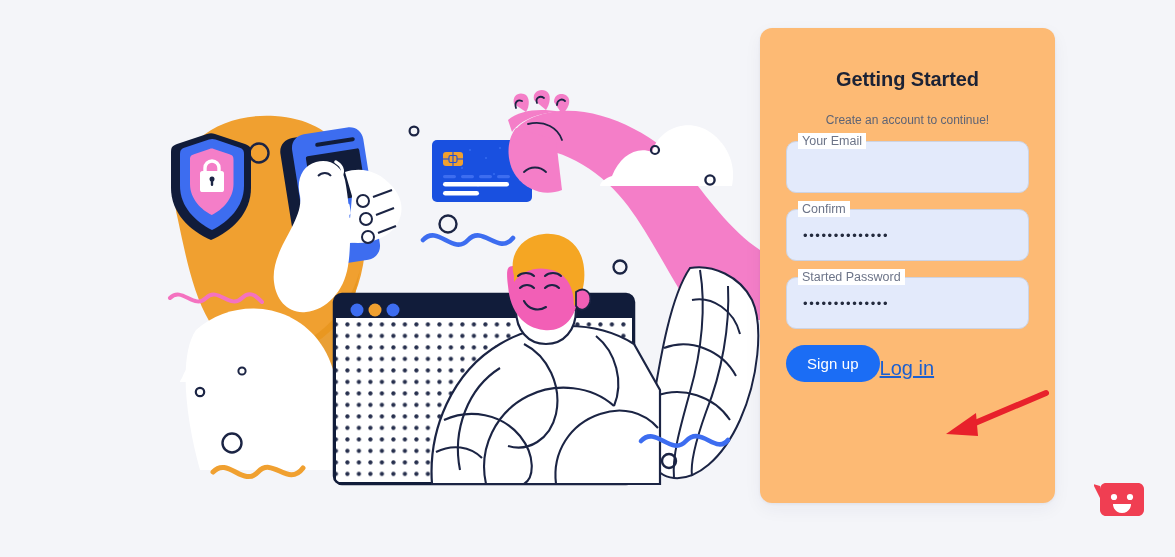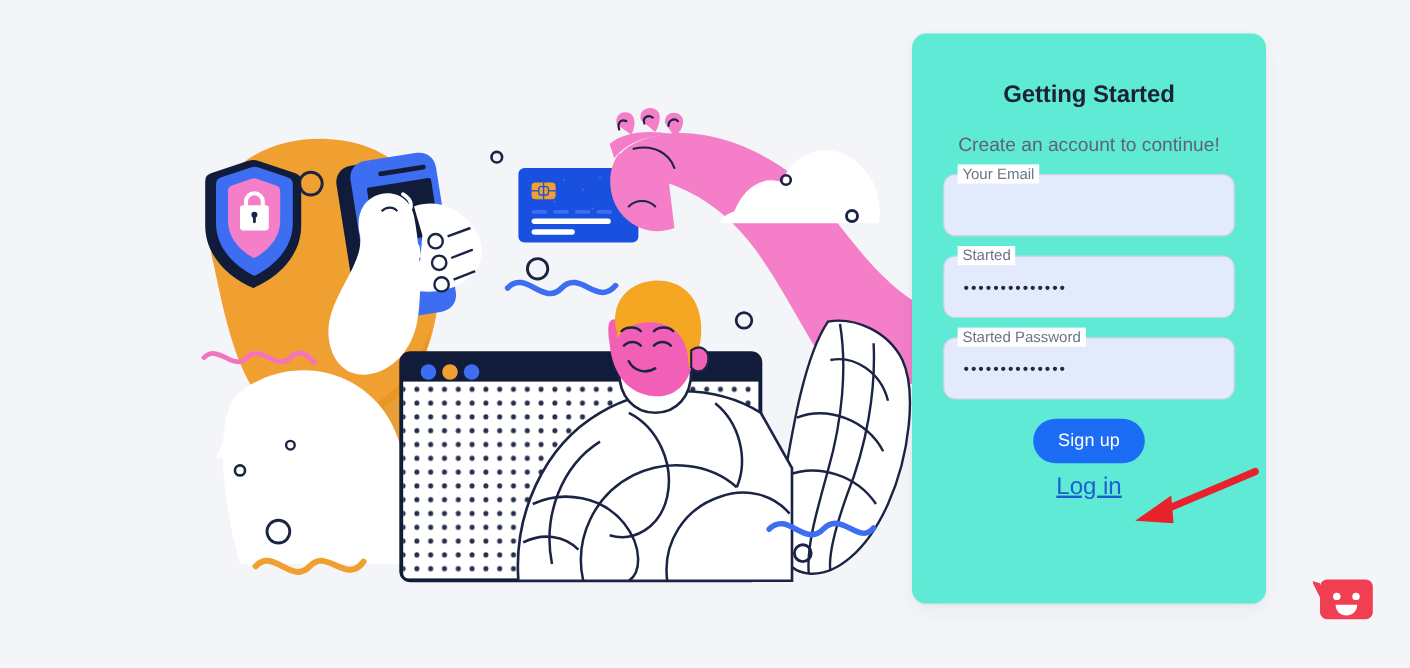--- a/index.html
+++ b/index.html
@@ -25,38 +25,38 @@
     left: 0; top: 0;
     width: 760px; height: 557px;
   }
   .illu-svg { position: absolute; left: 0; top: 0; }
 
   
   .signup-card {
     position: absolute;
     left: 760px; top: 28px;
     width: 295px; height: 475px;
-    background: #5eead4;
+    background: #fdba74;
     border-radius: 12px;
     box-shadow: 0 1px 3px rgba(30,40,80,0.06), 0 6px 18px rgba(30,40,80,0.05);
     padding: 26px 26px 0 26px;
   }
 
   .card-title {
     margin: 14px 0 0 0;
     text-align: center;
     font-size: 20px;
     font-weight: bold;
     color: #1b2235;
     letter-spacing: -0.1px;
   }
   .card-subtitle {
     margin: 22px 0 0 0;
     text-align: center;
-    font-size: 16px;
+    font-size: 12px;
     color: #5e6475;
     font-weight: normal;
   }
 
   
   .field {
     position: relative;
     margin-top: 16px;
     border: 1px solid #cdd3e2;
     border-radius: 10px;
@@ -125,21 +125,20 @@
   .terms-link {
     color: #1b5fd0;
     text-decoration: underline;
     cursor: pointer;
   }
 
   
   .actions {
     margin-top: 16px;
     display: flex;
-    flex-direction: column;
     align-items: center;
   }
   .signup-btn {
     background: #1b6df5;
     color: #ffffff;
     border: none;
     border-radius: 22px;
     height: 37px;
     min-width: 88px;
     padding: 0 21px;
@@ -412,21 +411,21 @@
   <div class="signup-card">
 
     <h1 class="card-title">Getting Started</h1>
     <p class="card-subtitle">Create an account to continue!</p>
 
     <div class="field">
       <span class="field-legend">Your Email</span>
     </div>
 
     <div class="field">
-      <span class="field-legend">Started</span>
+      <span class="field-legend">Confirm</span>
       <span class="field-value masked">••••••••••••••</span>
     </div>
 
     <div class="field">
       <span class="field-legend">Started Password</span>
       <span class="field-value masked">••••••••••••••</span>
     </div>
 
 
     <div class="actions">

